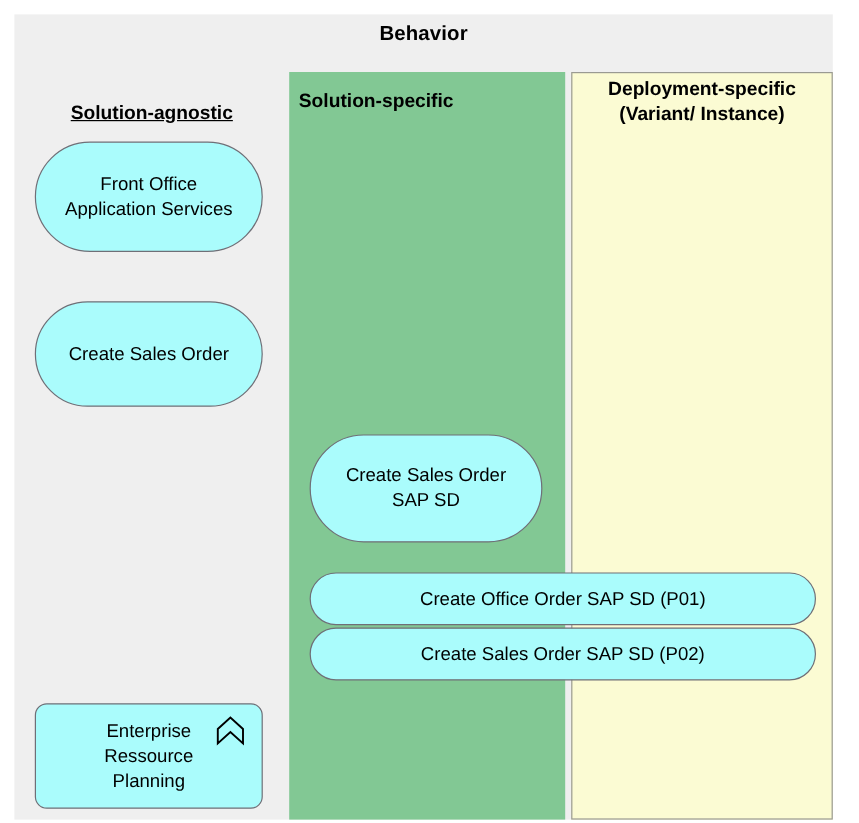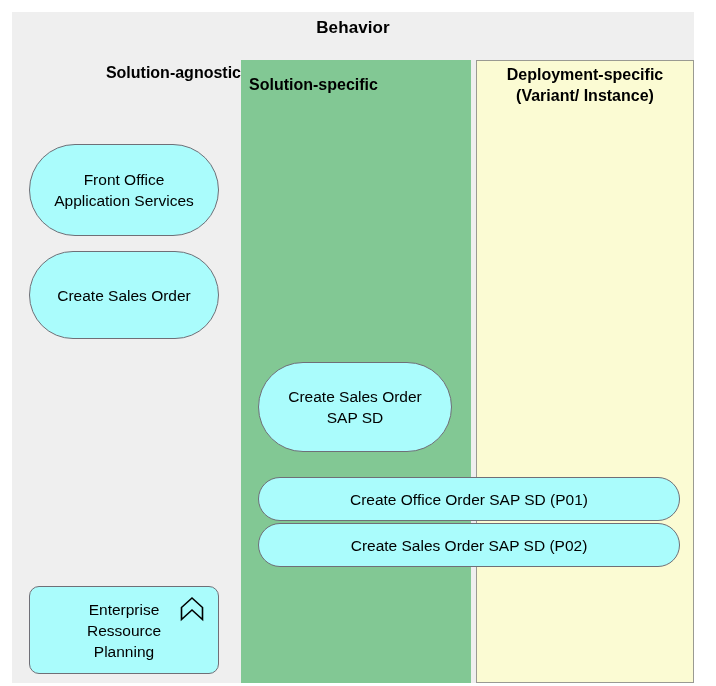--- a/index.html
+++ b/index.html
@@ -72,23 +72,24 @@
   .col-header {
     position: absolute;
     font-size: 16px;
     font-weight: bold;
     color: #000000;
     line-height: 21px;
     box-sizing: border-box;
   }
   .hdr-agnostic {
     left: 12px;
-    top: 62px;
+    top: 84px;
     width: 229px;
-    text-align: right;
+    text-align: center;
+    text-decoration: underline;
   }
   .hdr-specific {
     left: 249px;
     top: 74px;
     width: 222px;
     text-align: left;
   }
   .hdr-deployment {
     left: 482px;
     top: 64px;
@@ -126,21 +127,21 @@
 
   .node-label {
     display: block;
     white-space: pre-line;
     padding: 0 12px;
   }
 
   
   .n-front-office {
     left: 29px;
-    top: 144px;
+    top: 118px;
     width: 190px;
     height: 92px;
   }
   .n-create-so {
     left: 29px;
     top: 251px;
     width: 190px;
     height: 88px;
   }
   .n-create-so-sap {

